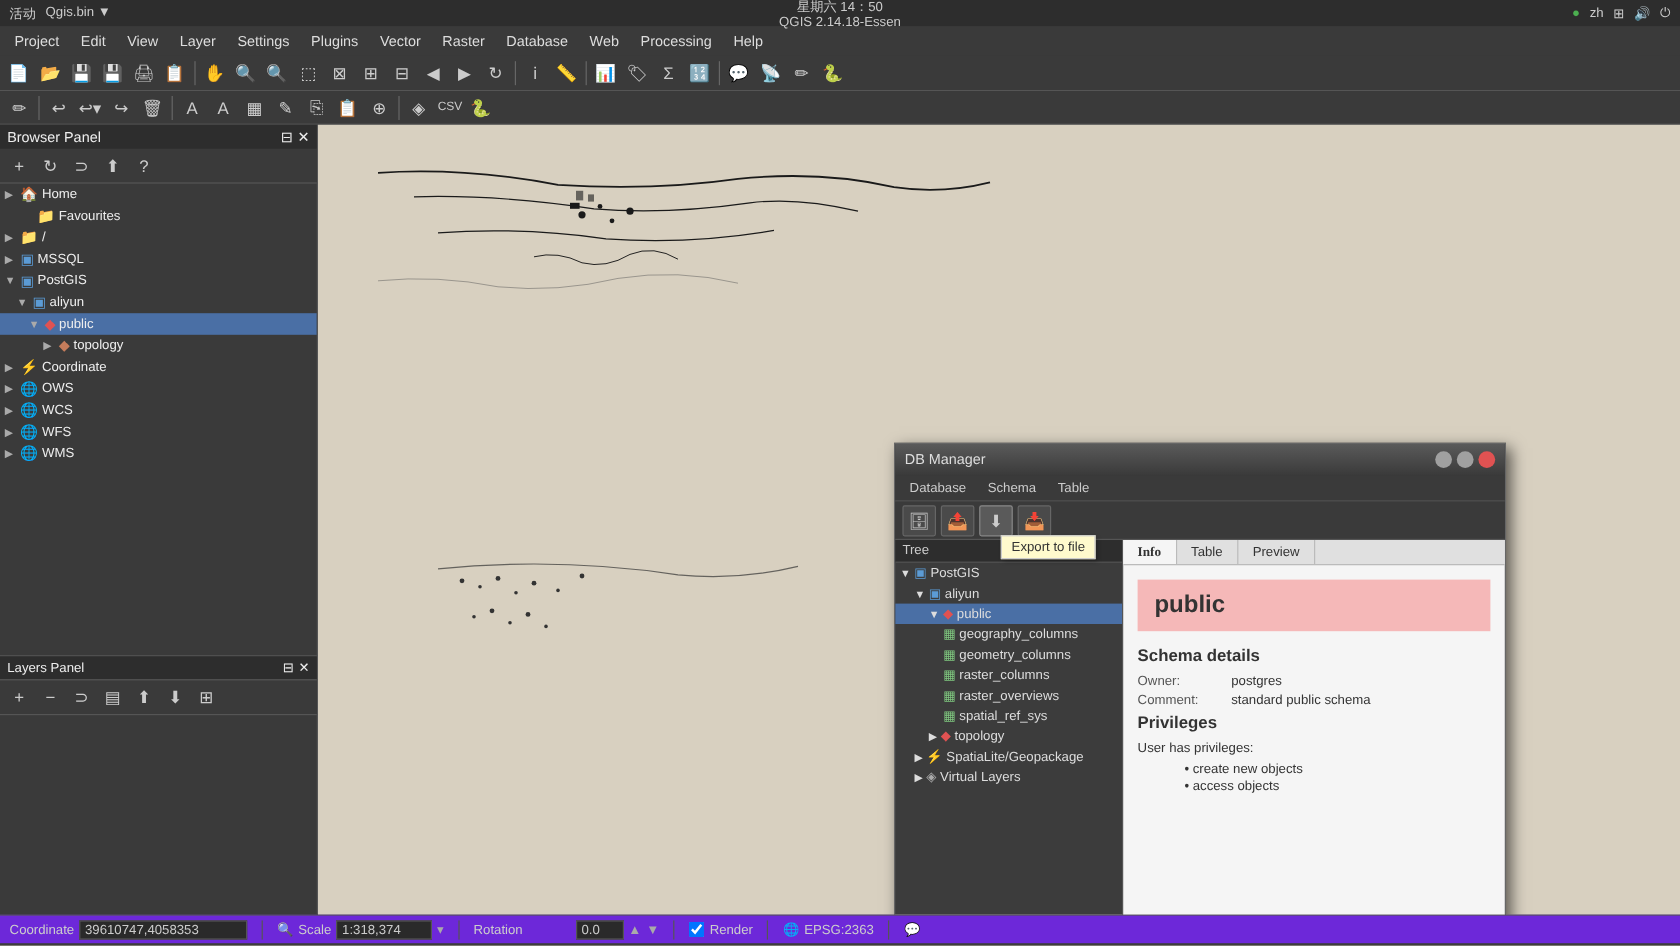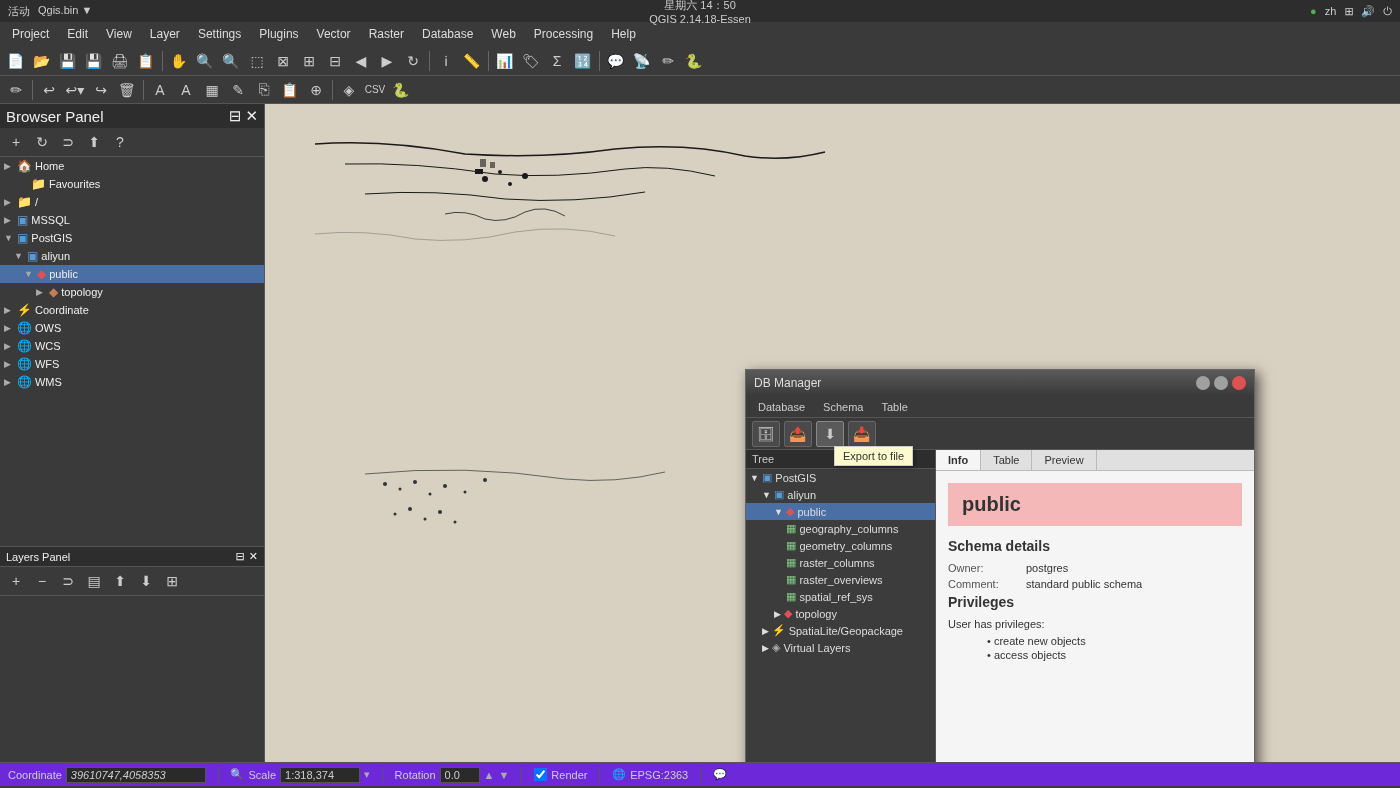--- a/index.html
+++ b/index.html
@@ -19,21 +19,21 @@
     .toolbar { background: #3a3a3a; height: 30px; display: flex; align-items: center; padding: 0 4px; gap: 2px; border-bottom: 1px solid #555; }
     .tb-btn { width: 24px; height: 24px; background: transparent; border: none; color: #ccc; cursor: pointer; display: flex; align-items: center; justify-content: center; font-size: 14px; border-radius: 2px; }
     .tb-sep { width: 1px; height: 20px; background: #666; margin: 0 2px; }
 
     
     #main { display: flex; height: calc(788px - 22px - 24px - 30px - 30px - 24px); }
 
     
     #sidebar { width: 265px; background: #3a3a3a; display: flex; flex-direction: column; border-right: 1px solid #555; }
     #browser-panel { flex: 1; display: flex; flex-direction: column; border-bottom: 1px solid #555; }
-    #browser-header { background: #2d2d2d; padding: 3px 6px; font-size: 15px; display: flex; justify-content: space-between; align-items: center; }
+    #browser-header { background: #2d2d2d; padding: 3px 6px; font-size: 12px; display: flex; justify-content: space-between; align-items: center; }
     #browser-toolbar { display: flex; align-items: center; padding: 2px 4px; gap: 2px; background: #3a3a3a; border-bottom: 1px solid #555; }
     #browser-tree { flex: 1; overflow-y: auto; font-size: 11px; }
     .tree-item { padding: 2px 4px; display: flex; align-items: center; gap: 3px; cursor: pointer; white-space: nowrap; }
     .tree-item.selected { background: #4a6fa5; }
     .tree-arrow { font-size: 9px; color: #aaa; width: 10px; display: inline-block; }
     .tree-icon { font-size: 12px; }
     .icon-home { color: #d4a843; }
     .icon-folder { color: #d4a843; }
     .icon-db { color: #5b9bd5; }
 
@@ -66,21 +66,21 @@
     #db-body { display: flex; height: 380px; }
 
     #db-tree-panel { width: 190px; border-right: 1px solid #555; overflow-y: auto; font-size: 11px; }
     #db-tree-header { background: #2d2d2d; padding: 3px 6px; font-size: 11px; color: #ccc; border-bottom: 1px solid #555; }
 
     .db-tree-item { padding: 2px 4px; display: flex; align-items: center; gap: 3px; cursor: pointer; white-space: nowrap; color: #ddd; }
 
     #db-info-panel { flex: 1; background: #f5f5f5; color: #333; overflow-y: auto; }
     #info-tabs { display: flex; background: #e0e0e0; border-bottom: 1px solid #bbb; }
     .info-tab { padding: 4px 12px; font-size: 11px; cursor: pointer; border-right: 1px solid #bbb; }
-    .info-tab.active { background: #f5f5f5; font-weight: bold; }
+    .info-tab.active { background: #f5f5f5; font-weight: bold; font-family: Liberation Serif, serif; }
 
     #info-content { padding: 12px; }
     #schema-title { background: #f5b8b8; padding: 10px 14px; font-size: 20px; font-weight: bold; color: #333; margin-bottom: 12px; }
     .info-section-title { font-size: 14px; font-weight: bold; color: #333; margin-bottom: 8px; margin-top: 0; }
     .info-row { display: flex; gap: 8px; margin-bottom: 4px; font-size: 11px; }
     .info-label { color: #555; min-width: 70px; }
     .info-value { color: #333; }
     .privilege-item { font-size: 11px; color: #333; padding: 1px 0; margin-left: 39px; }
     .privilege-item::before { content: '• '; }
 
@@ -448,33 +448,33 @@
       </div>
     </div>
 
   </div>
 
 </div>
 
 <div id="statusbar">
   <div class="status-item">
     <span>Coordinate</span>
-    <input type="text" value="39610747,4058353" style="background: rgb(42, 42, 42); border: 1px solid rgb(85, 85, 85); color: rgb(204, 204, 204); font-size: 11px; padding: 1px 4px; width: 140px; font-style: italic;">
+    <input type="text" value="39610747,4058353" style="background: rgb(42, 42, 42); border: 1px solid rgb(85, 85, 85); color: rgb(204, 204, 204); font-size: 11px; padding: 1px 4px; width: 140px;">
   </div>
   <div class="status-sep"></div>
   <div class="status-item">
     <span>🔍</span>
     <span>Scale</span>
     <input type="text" style="background: rgb(42, 42, 42); border: 1px solid rgb(85, 85, 85); color: rgb(204, 204, 204); font-size: 11px; padding: 1px 4px; width: 80px;" value="1:318,374">
     <span style="cursor:pointer; color:#aaa;">▾</span>
   </div>
   <div class="status-sep"></div>
   <div class="status-item">
     <span>Rotation</span>
-    <input type="text" style="background: rgb(42, 42, 42); border: 1px solid rgb(85, 85, 85); color: rgb(204, 204, 204); font-size: 11px; padding: 1px 4px; width: 40px;" value="0.0">
+    <input type="text" style="background: rgb(42, 42, 42); border: 1px solid rgb(85, 85, 85); color: rgb(204, 204, 204); font-size: 11px; padding: 1px 4px; width: 40px; margin-left: 40px;" value="0.0">
     <span style="cursor:pointer; color:#aaa;">▲</span>
     <span style="cursor:pointer; color:#aaa;">▼</span>
   </div>
   <div class="status-sep"></div>
   <div class="status-item">
     <input type="checkbox" checked="" id="render-checkbox" style="">
     <label for="render-checkbox">Render</label>
   </div>
   <div class="status-sep"></div>
   <div class="status-item" style="cursor:pointer;">

